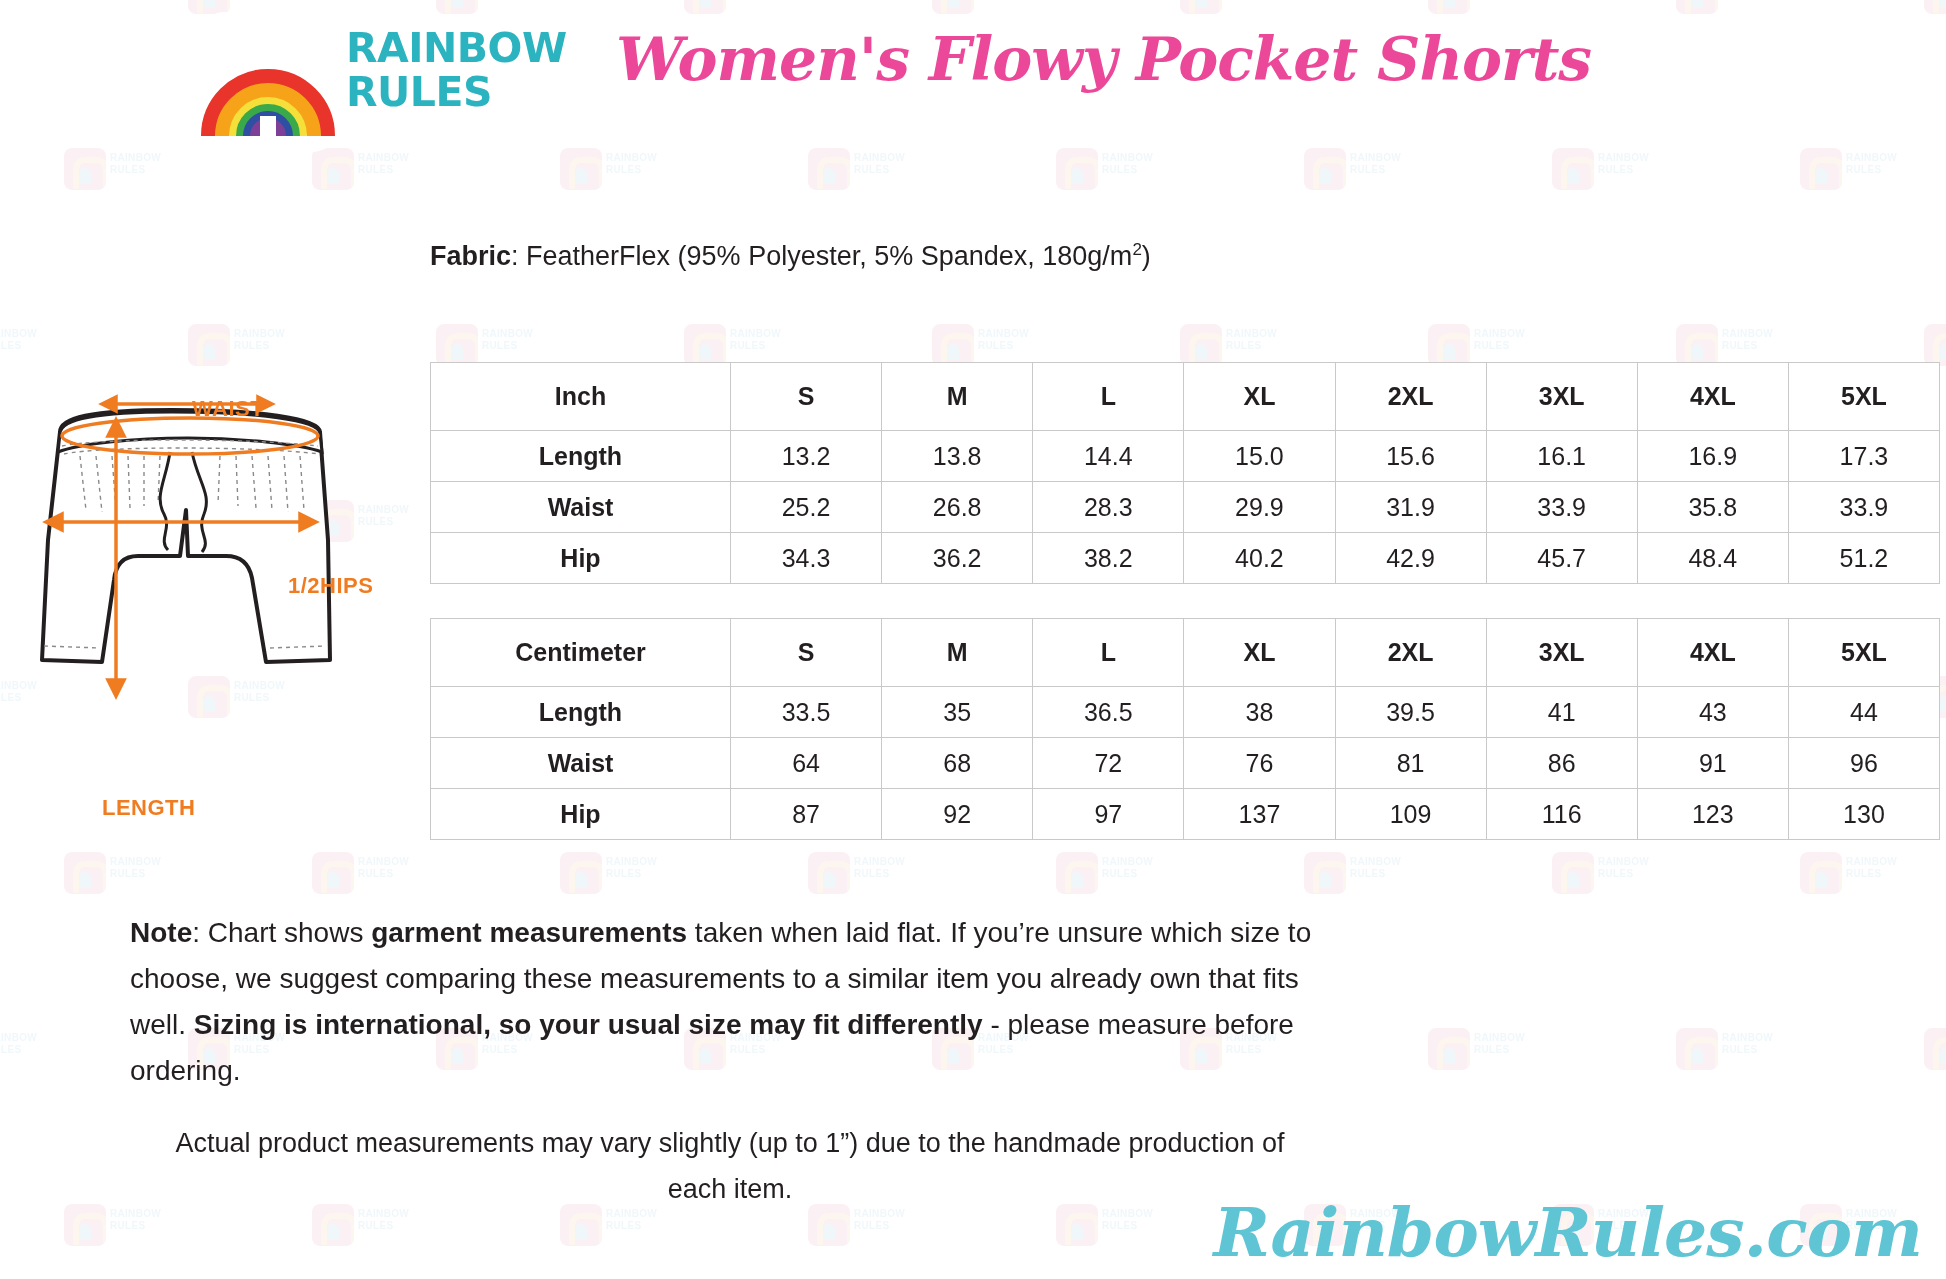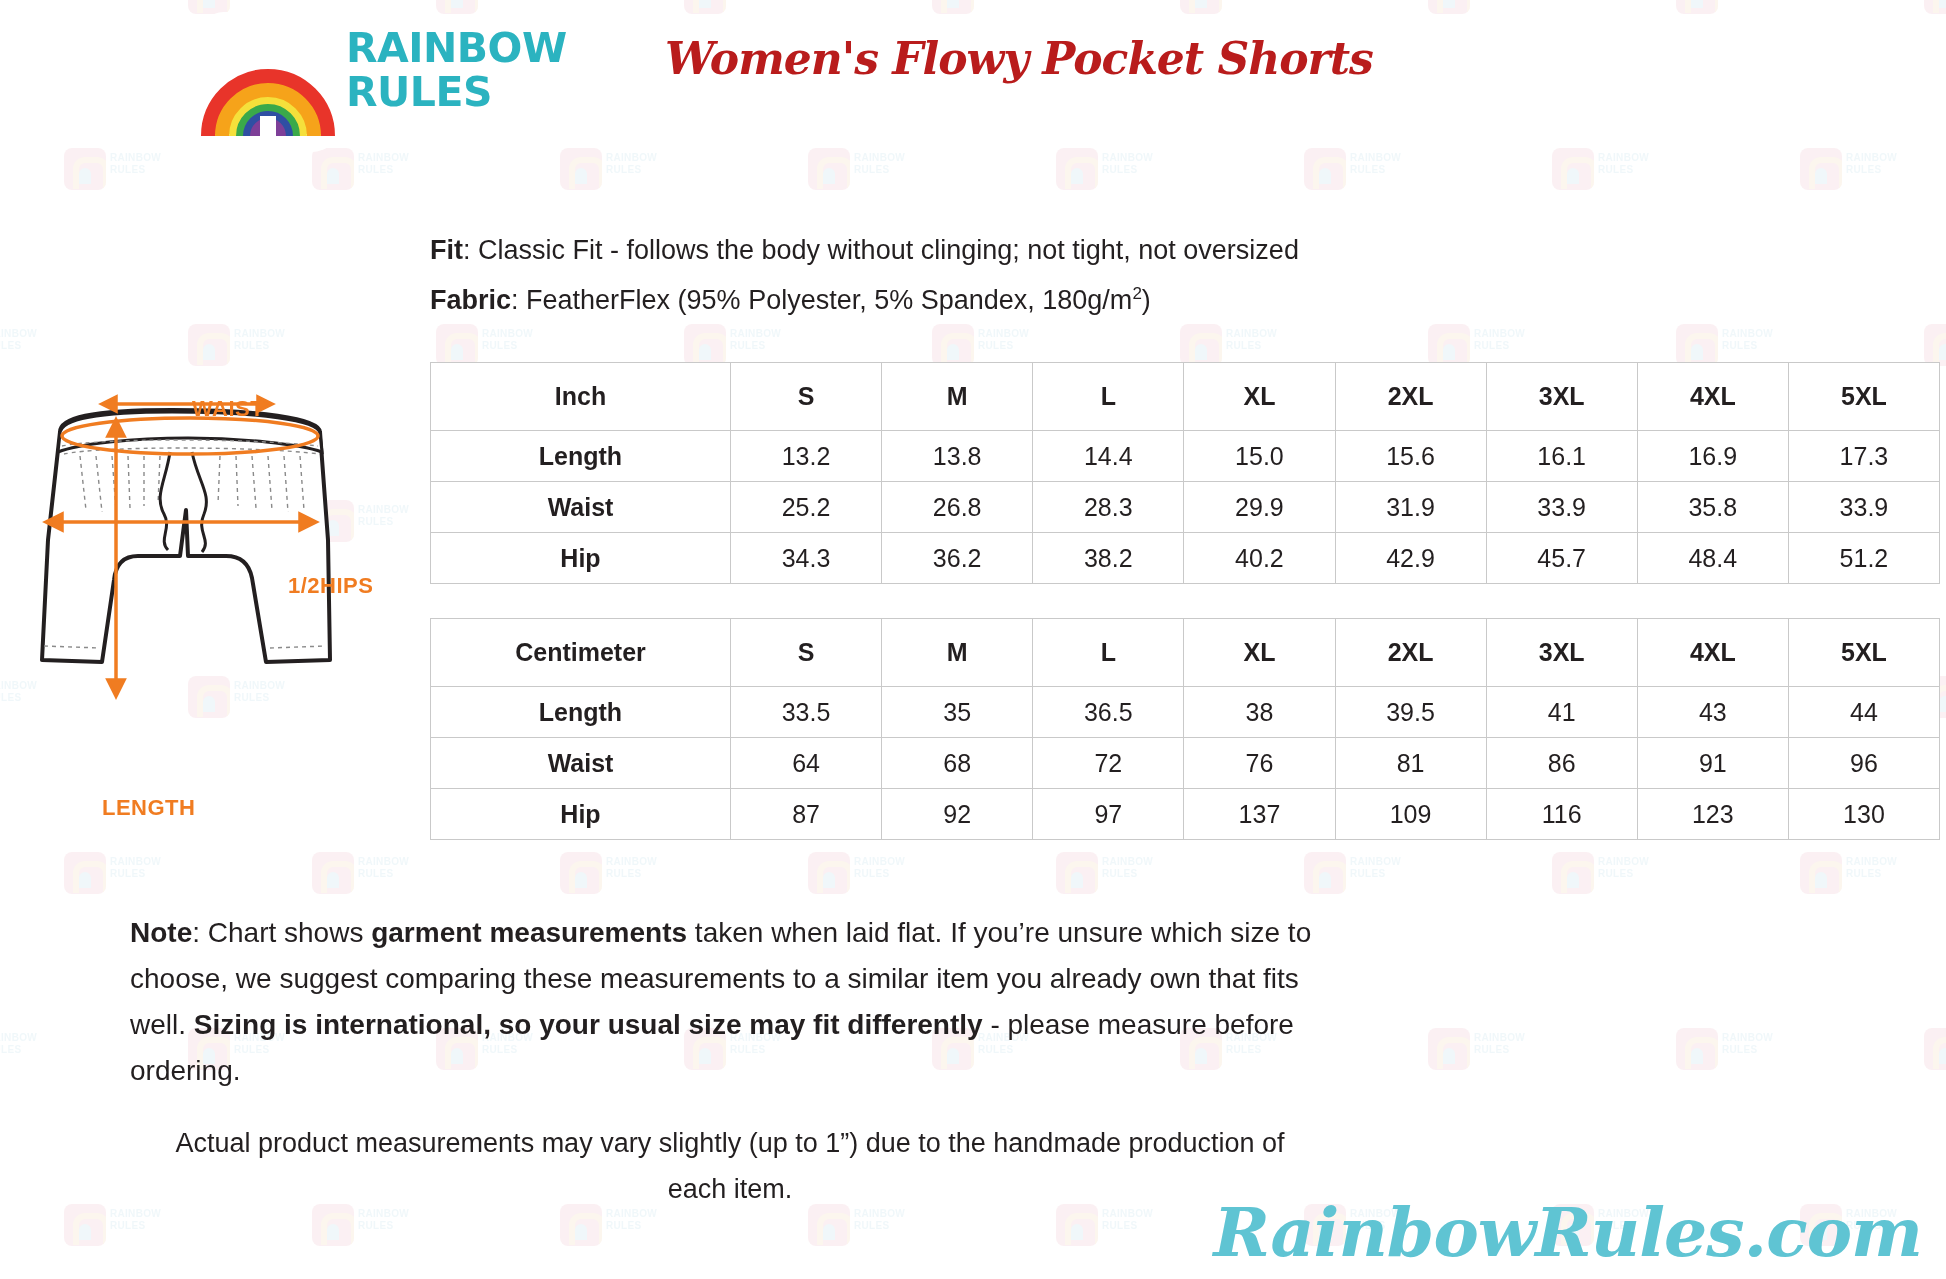--- a/index.html
+++ b/index.html
@@ -99,28 +99,28 @@
     color: #2bb3c0;
     font-size: 41px;
     line-height: 44px;
     letter-spacing: -0.5px;
   }
   #logoText .l1 { color: #2bb3c0; }
   #logoText .l2 { color: #2bb3c0; }
 
   #title {
     position: absolute;
-    left: 665px; top: 22px;
+    left: 616px; top: 22px;
     width: 1080px;
     font-family: "DejaVu Serif", serif;
     font-style: italic;
     font-weight: bold;
-    font-size: 44px;
+    font-size: 60px;
     line-height: 74px;
-    color: #b91c1c;
+    color: #ec4899;
     letter-spacing: -1px;
     text-align: left;
   }
 
   
   #fitblock {
     position: absolute;
     left: 430px; top: 228px;
     width: 1200px;
     z-index: 3;
@@ -519,23 +519,20 @@
       <div id="logoText">
         <div class="l1">RAINBOW</div>
         <div class="l2">RULES</div>
       </div>
     </div>
 
     <div id="title">Women's Flowy Pocket Shorts</div>
   </div>
 
   <div id="fitblock">
-    <div>
-      <b>Fit</b><span>: Classic Fit - follows the body without clinging; not tight, not oversized</span>
-    </div>
     <div>
       <b>Fabric</b><span>: FeatherFlex (95% Polyester, 5% Spandex, 180g/m</span><sup>2</sup><span>)</span>
     </div>
   </div>
 
   <div id="diagram">
     <svg width="420" height="400" viewBox="0 0 420 400">
 
       <path d="M40 42 C40 28 70 20 152 20 C236 20 300 28 300 42
                L308 150 L310 270 L246 272 L232 188 C228 168 214 166 206 166

